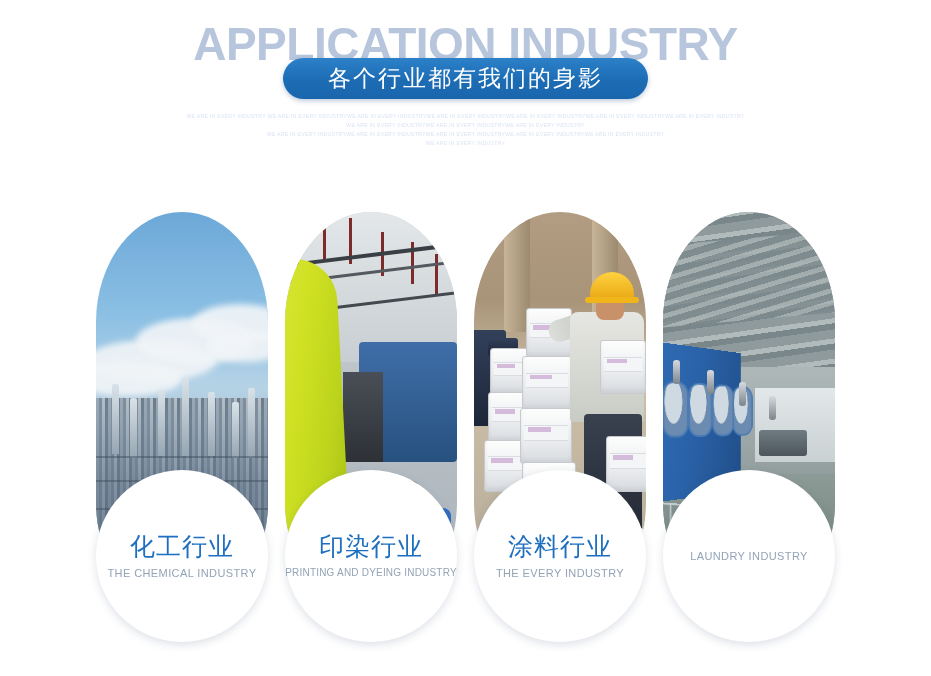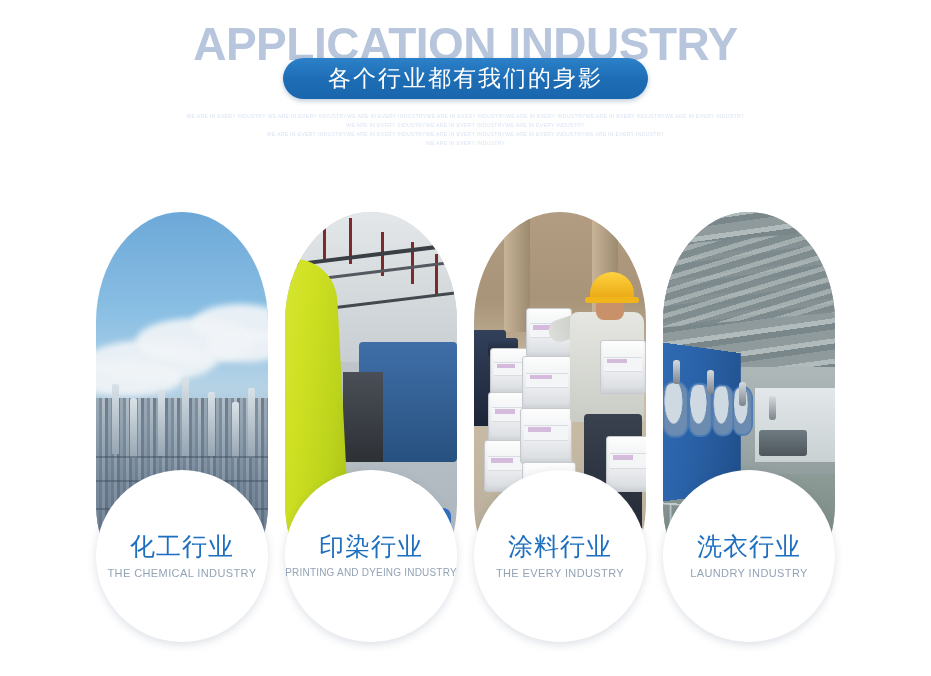--- a/index.html
+++ b/index.html
@@ -439,19 +439,18 @@
           </div>
           <div class="spout sp1"></div>
             <div class="spout sp2"></div>
           <div class="spout sp3"></div>
             <div class="spout sp4"></div>
           <div class="cart"></div>
           <div class="rail"></div>
         </div>
       </div>
       <div class="badge">
-        <div class="badge-cn">洗衣行业</div>
         <div class="badge-en">LAUNDRY INDUSTRY</div>
       </div>
     </div>
 
   </div>
 </div>
 
 </body></html>

